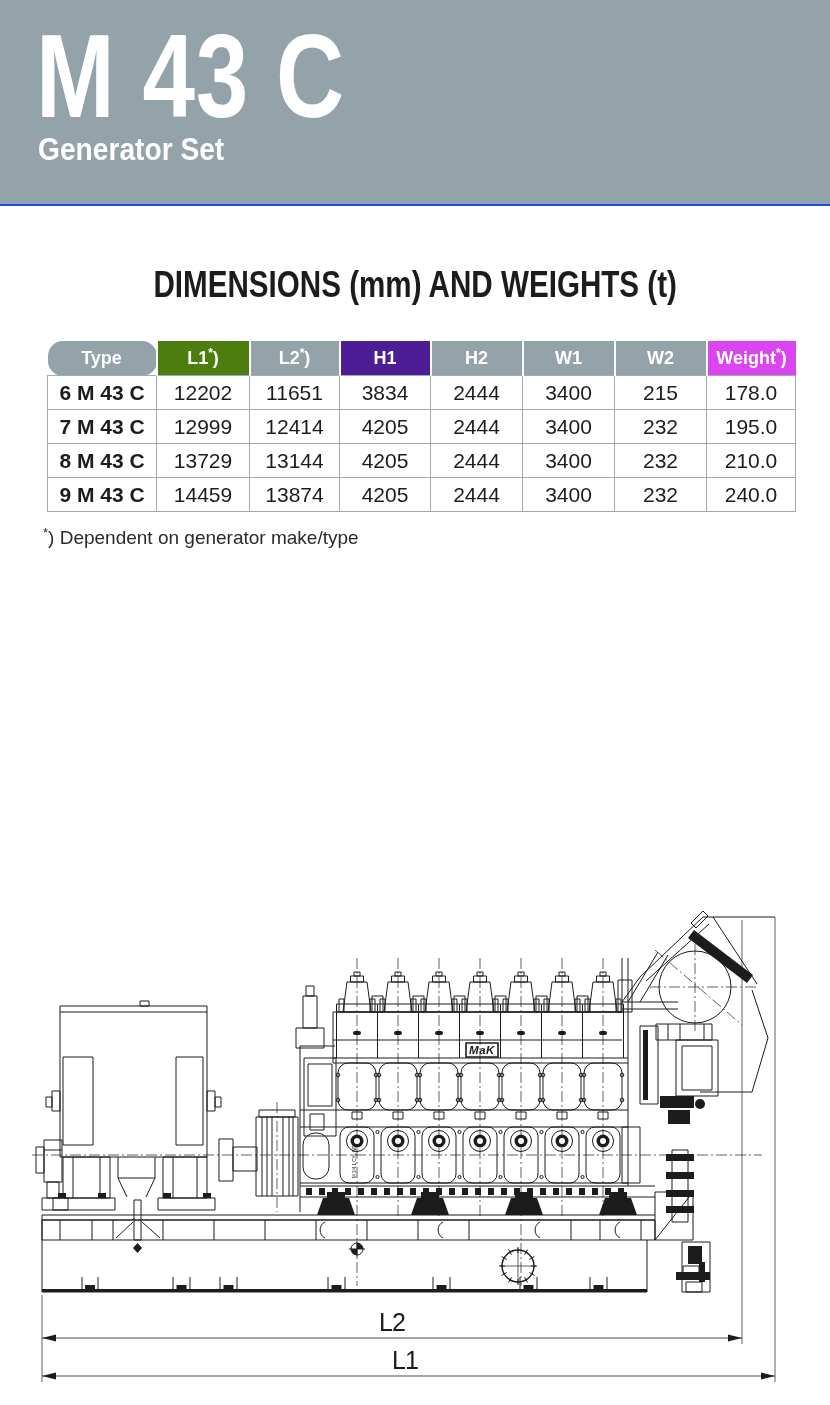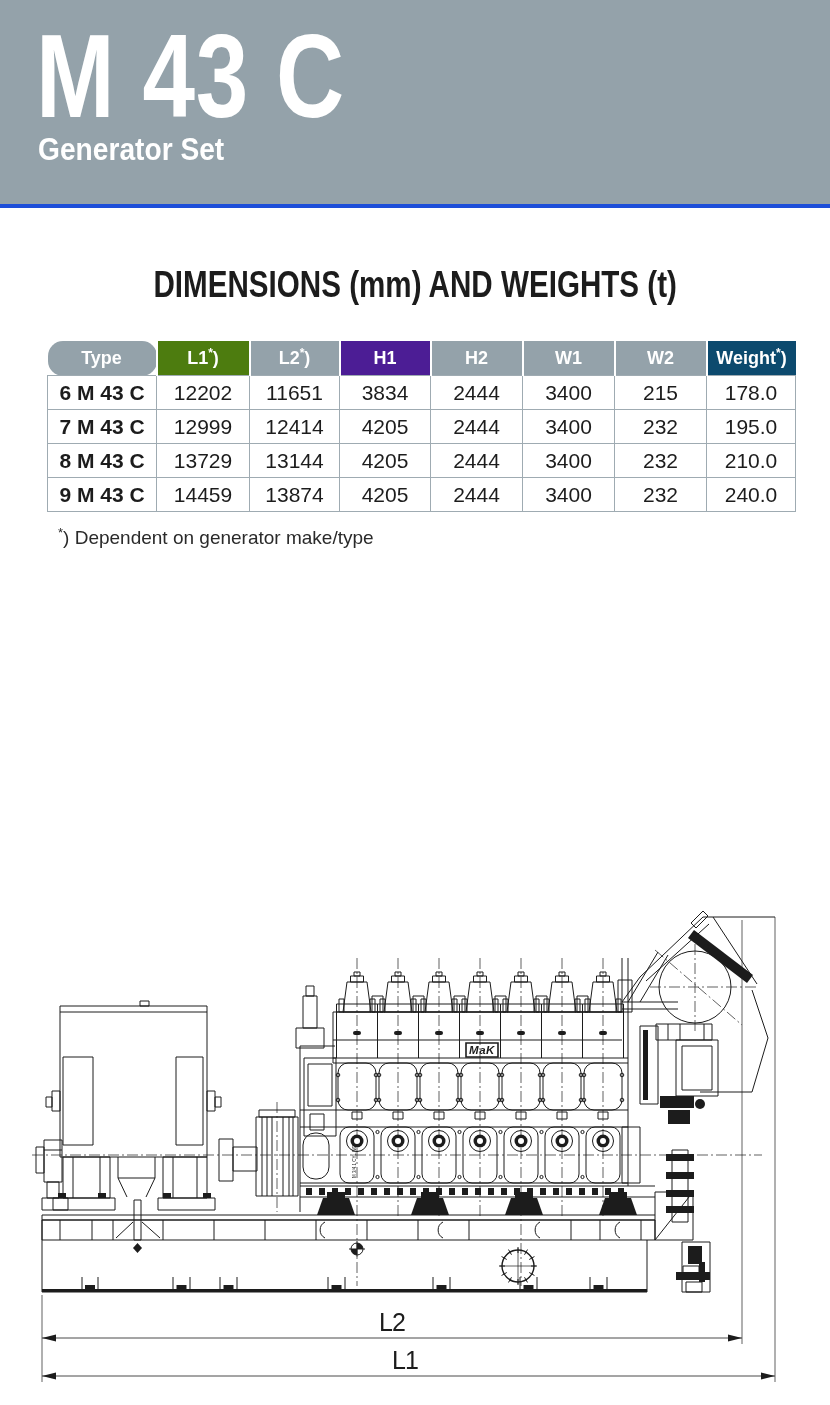--- a/index.html
+++ b/index.html
@@ -1,21 +1,21 @@
 <!DOCTYPE html>
 <html><head>
 <meta charset="utf-8">
 <style>
   html,body{margin:0;padding:0;}
   body{
     width:830px;height:1405px;position:relative;background:#ffffff;
     font-family:"Liberation Sans", sans-serif;color:#1c1c1c;overflow:hidden;
   }
   
-  .banner{position:absolute;left:0;top:0;width:830px;height:204px;border-bottom:4px solid #1d4ed8;}
+  .banner{position:absolute;left:0;top:0;width:830px;height:204px;border-bottom:2px solid #1d4ed8;}
   .banner-title{
     position:absolute;left:36px;top:8px;font-size:118px;font-weight:700;color:#ffffff;
     letter-spacing:1px;transform:scaleX(0.80);transform-origin:left top;white-space:nowrap;
   }
   .banner-sub{
     position:absolute;left:38px;top:131px;font-size:32px;font-weight:700;color:#ffffff;
     transform:scaleX(0.88);transform-origin:left top;white-space:nowrap;
   }
   
   .section-title-wrap{position:absolute;left:0;top:264px;width:830px;text-align:center;}
@@ -33,21 +33,21 @@
   }
   .dims-table th:first-child{border-left:none;border-radius:15px;}
   .dims-table th:last-child{border-right:none;}
   .dims-table td{
     background:#ffffff;border:1.6px solid #9fabb2;font-size:21px;height:33px;
     text-align:center;vertical-align:middle;padding:0;color:#1c1c1c;
   }
   .dims-table td.type-cell{font-weight:700;}
   .dims-table sup{font-size:12px;vertical-align:super;line-height:0;}
   
-  .footnote{position:absolute;left:58px;top:525px;font-size:19px;color:#2a2a2a;}
+  .footnote{position:absolute;left:43px;top:525px;font-size:19px;color:#2a2a2a;}
   .footnote sup{font-size:13px;}
   
   .drawing{position:absolute;left:0;top:860px;}
   .drawing *{vector-effect:non-scaling-stroke;}
   .ln{stroke:#1c1c1c;fill:none;stroke-width:1;}
   .lt{stroke:#1c1c1c;fill:none;stroke-width:0.7;}
   .fb{fill:#1c1c1c;stroke:none;}
   .cl{stroke:#1c1c1c;fill:none;stroke-width:0.7;stroke-dasharray:11 3 2 3;}
   .dim{stroke:#4a4a4a;fill:none;stroke-width:1;}
   .dim-label{font-family:"Liberation Sans",sans-serif;font-size:25px;fill:#1c1c1c;letter-spacing:-1px;}
@@ -79,21 +79,21 @@
     </colgroup>
   <thead>
       <tr>
         <th style="background: rgb(148, 162, 170);">Type</th>
         <th style="background: #4d7c0f;">L1<sup>*</sup>)</th>
         <th style="background: rgb(148, 162, 170);">L2<sup>*</sup>)</th>
         <th style="background: #4c1d95;">H1</th>
         <th style="background: rgb(148, 162, 170);">H2</th>
         <th style="background: rgb(148, 162, 170);">W1</th>
         <th style="background: rgb(148, 162, 170);">W2</th>
-        <th style="background: #0c4a6e;">Weight<sup>*</sup>)</th>
+        <th style="background: #d946ef;">Weight<sup>*</sup>)</th>
       </tr>
     </thead>
   <tbody>
       <tr>
         <td class="type-cell">6 M 43 C</td>
         <td>12202</td>
         <td>11651</td>
         <td>3834</td>
         <td>2444</td>
         <td>3400</td>

